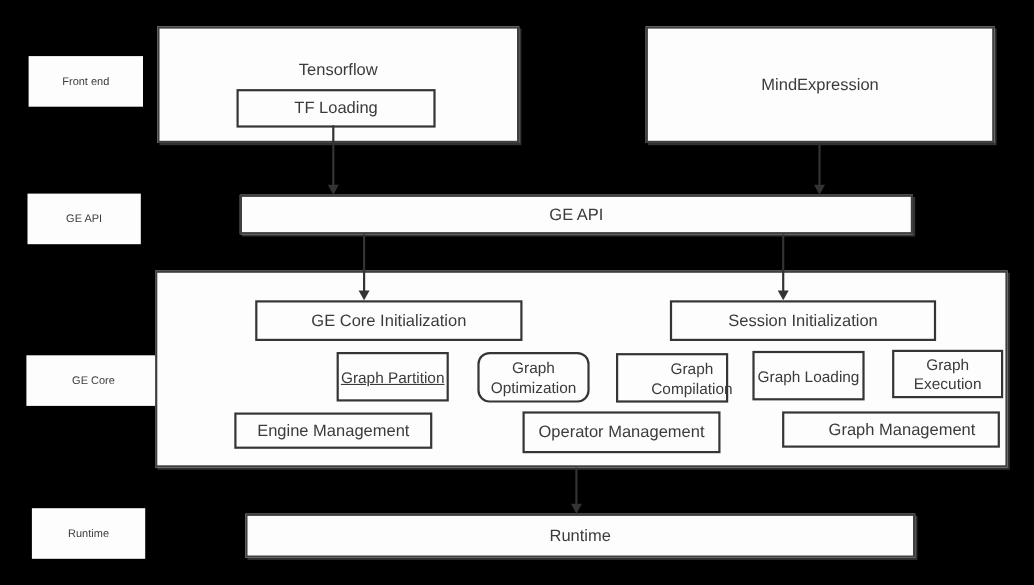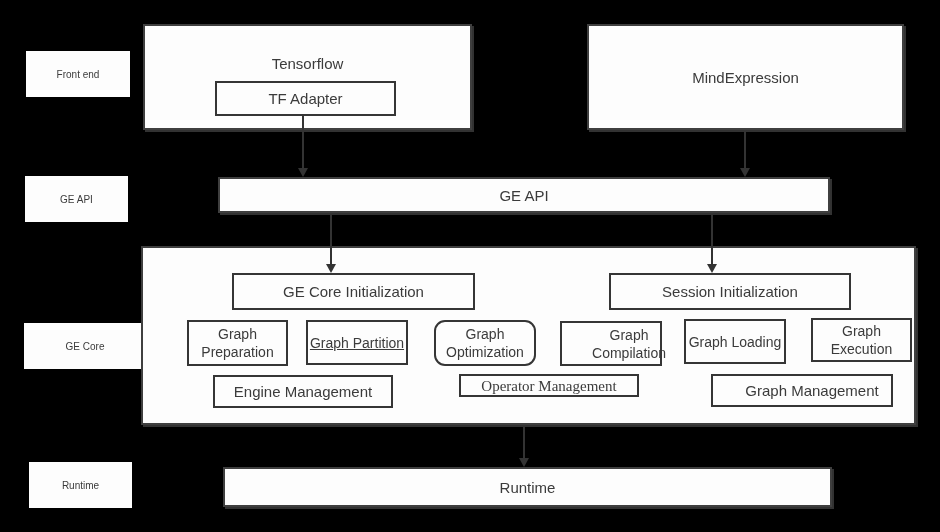--- a/index.html
+++ b/index.html
@@ -72,22 +72,22 @@
   .b-gecore-init{left:212px;top:273px;width:243px;height:37px;}
   .b-session-init{left:589px;top:273px;width:242px;height:37px;}
   .mod{font-size:14px;}
   .m-prep{left:167px;top:320px;width:101px;height:46px;}
   .m-part{left:286px;top:320px;width:102px;height:45px;text-decoration:underline;}
   .m-opt{left:414px;top:320px;width:102px;height:46px;border-radius:11px;}
   .m-comp{left:540px;top:321px;width:102px;height:45px;padding-left:36px;}
   .m-load{left:664px;top:319px;width:102px;height:45px;}
   .m-exec{left:791px;top:318px;width:101px;height:44px;}
   .m-engine{left:193px;top:375px;width:180px;height:33px;}
-  .m-operator{left:439px;top:374px;width:180px;height:23px;font-family:Liberation Serif, serif;}
-  .m-graphmgmt{left:691px;top:374px;width:182px;height:33px;padding-left:20px;}
+  .m-operator{left:455px;top:374px;width:180px;height:38px;}
+  .m-graphmgmt{left:691px;top:374px;width:198px;height:33px;padding-left:20px;}
 
   
   .arrow{position:absolute;width:10px;z-index:5;}
   .arrow .shaft{position:absolute;left:4px;top:0;bottom:8px;width:2px;background:var(--arrow);}
   .arrow .head{
     position:absolute;bottom:0;left:0;
     width:0;height:0;
     border-left:5px solid transparent;
     border-right:5px solid transparent;
     border-top:9px solid var(--arrow);
@@ -104,38 +104,37 @@
 <div class="stage">
 
   <div class="llabel l-frontend">Front end</div>
   <div class="llabel l-geapi">GE API</div>
   <div class="llabel l-gecore">GE Core</div>
   <div class="llabel l-runtime">Runtime</div>
 
   <div class="box b-tensorflow">
     <div class="box-title">Tensorflow</div>
     <div class="b-tfadapter">
-      <div class="center-label">TF Adapter</div>
+      <div class="center-label">TF Loading</div>
     </div>
   </div>
 
   <div class="box b-mindexpression">
     <div class="center-label">MindExpression</div>
   </div>
 
   <div class="box b-geapi-bar">
     <div class="center-label">GE API</div>
   </div>
 
   <div class="box b-gecore"></div>
 
   <div class="inbox b-gecore-init">GE Core Initialization</div>
   <div class="inbox b-session-init">Session Initialization</div>
 
-  <div class="inbox mod m-prep">Graph Preparation</div>
   <div class="inbox mod m-part">Graph Partition</div>
   <div class="inbox mod m-opt">Graph Optimization</div>
   <div class="inbox mod m-comp">Graph Compilation</div>
   <div class="inbox mod m-load">Graph Loading</div>
   <div class="inbox mod m-exec">Graph Execution</div>
 
   <div class="inbox m-engine">Engine Management</div>
   <div class="inbox m-operator">Operator Management</div>
   <div class="inbox m-graphmgmt">Graph Management</div>
 

